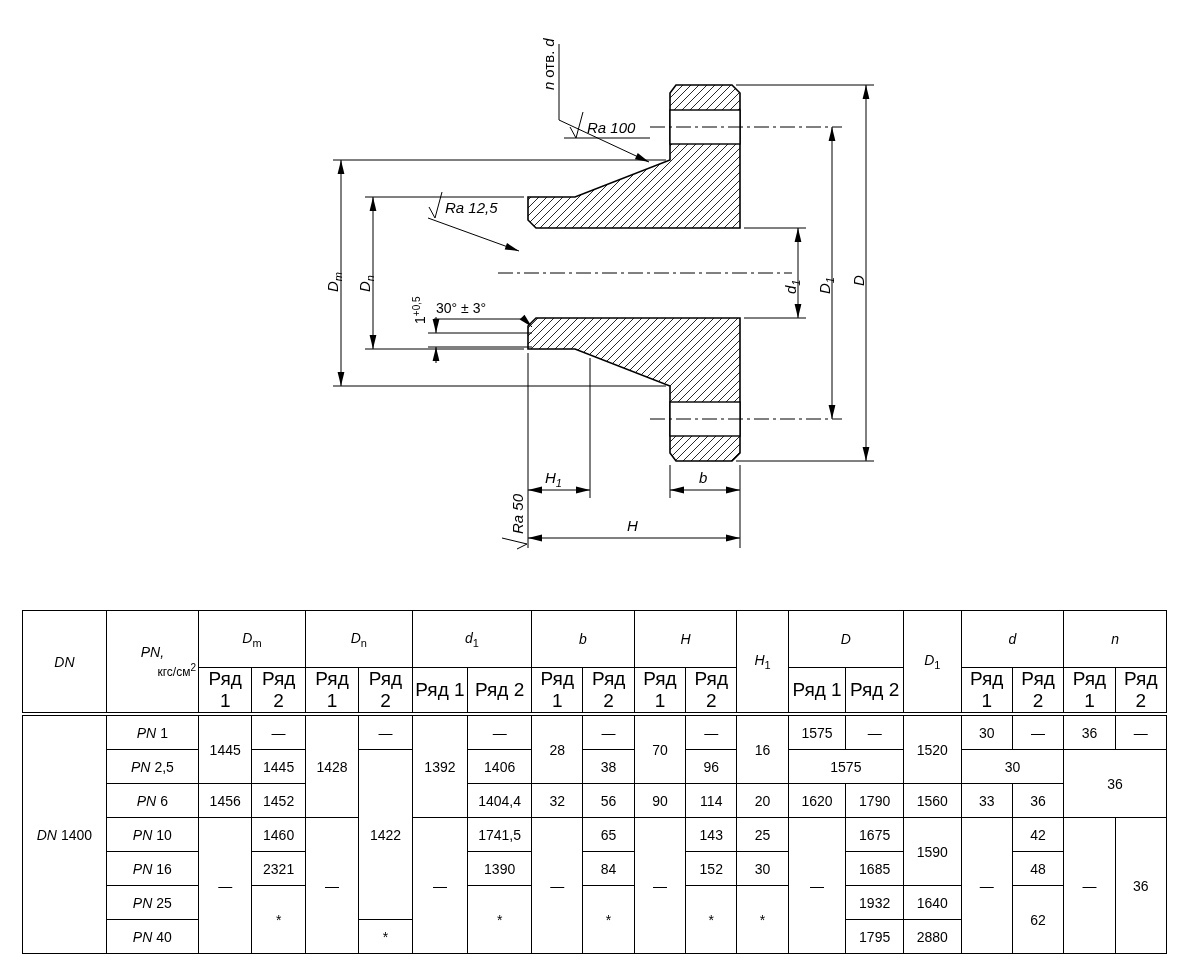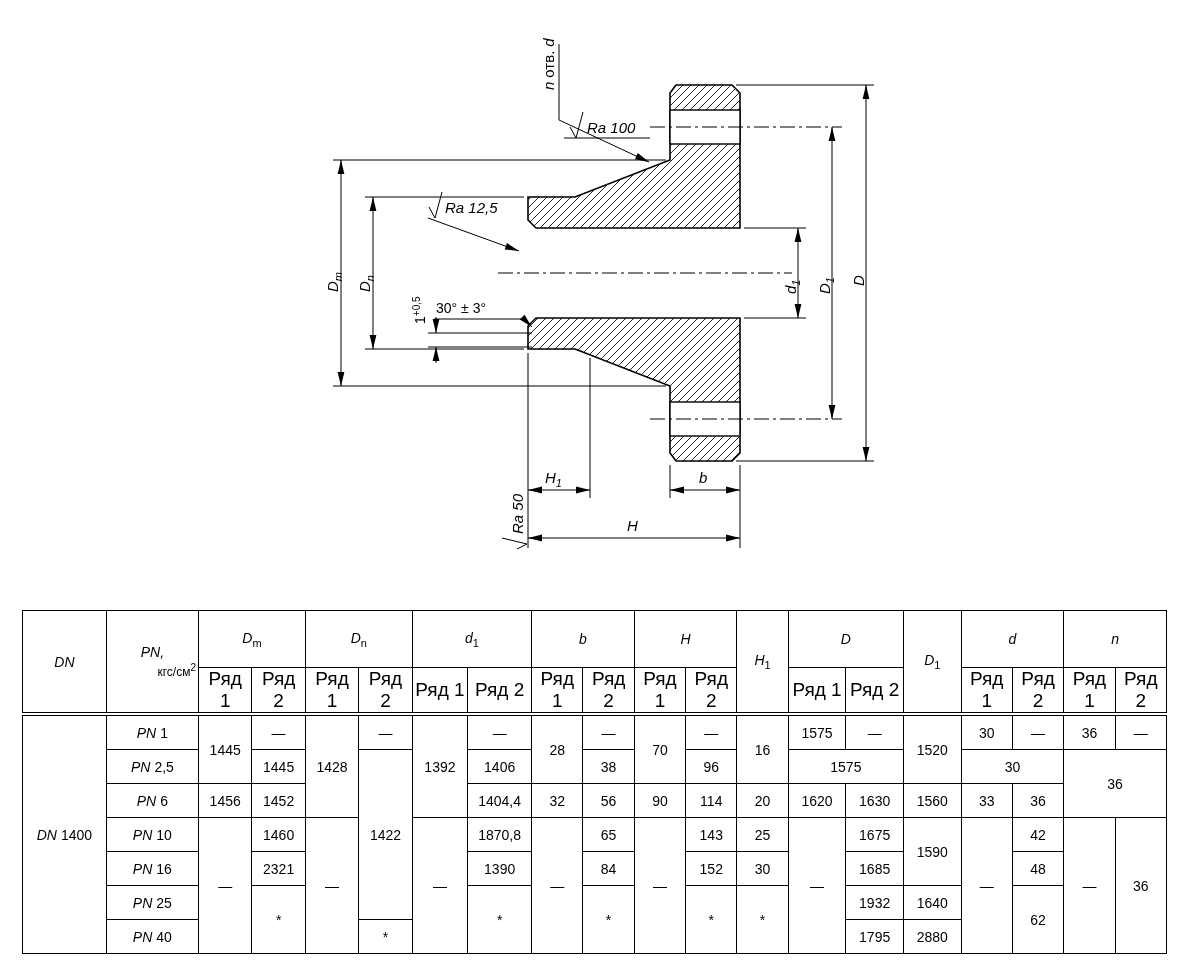--- a/index.html
+++ b/index.html
@@ -223,32 +223,32 @@
         <td><i>PN</i><span class="pnnum">6</span></td>
         <td>1456</td>
         <td>1452</td>
         <td>1404,4</td>
         <td>32</td>
         <td>56</td>
         <td>90</td>
         <td>114</td>
         <td>20</td>
         <td>1620</td>
-        <td>1630</td>
+        <td>1790</td>
         <td>1560</td>
         <td>33</td>
         <td>36</td>
       </tr>
       <tr>
         <td><i>PN</i><span class="pnnum">10</span></td>
         <td rowspan="4">—</td>
         <td>1460</td>
         <td rowspan="4">—</td>
         <td rowspan="4">—</td>
-        <td>1870,8</td>
+        <td>1741,5</td>
         <td rowspan="4">—</td>
         <td>65</td>
         <td rowspan="4">—</td>
         <td>143</td>
         <td>25</td>
         <td rowspan="4">—</td>
         <td>1675</td>
         <td rowspan="2">1590</td>
         <td rowspan="4">—</td>
         <td>42</td>

